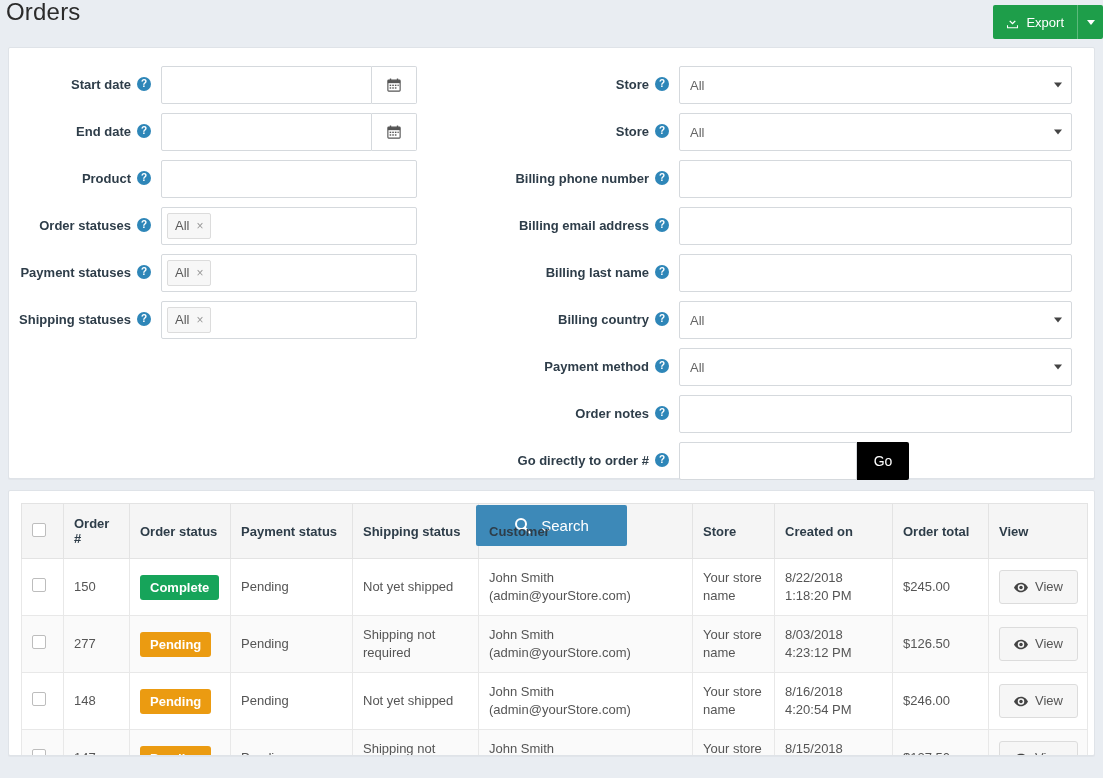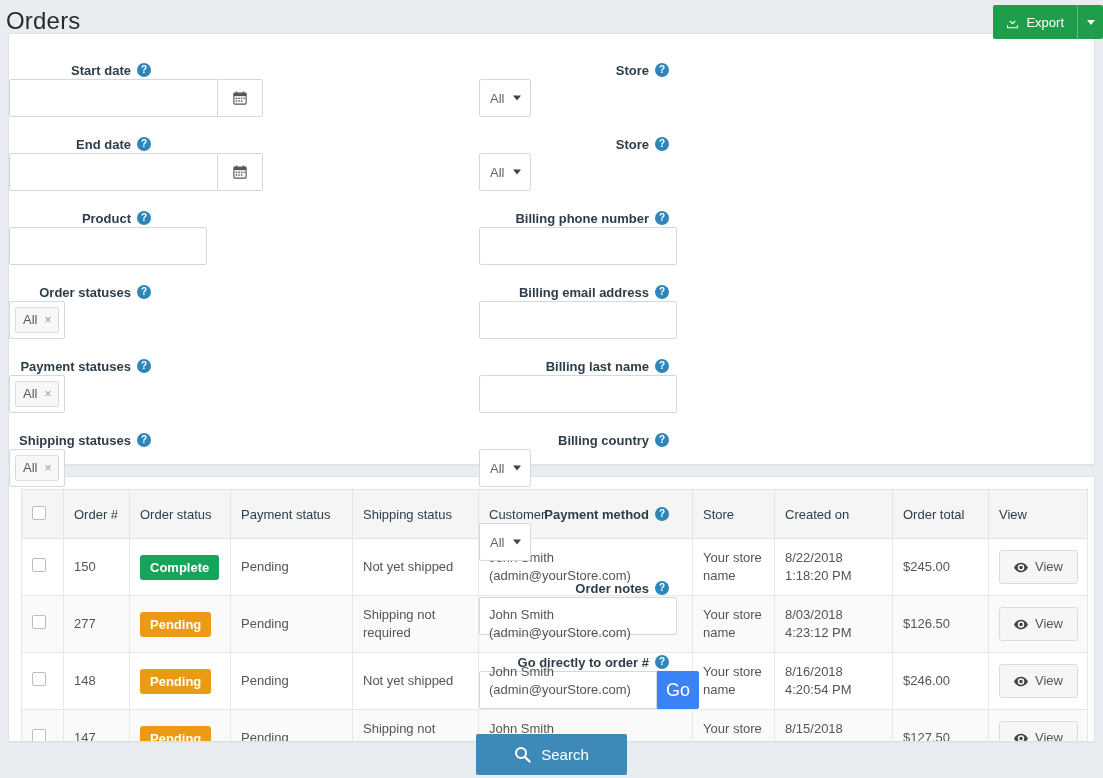--- a/index.html
+++ b/index.html
@@ -7,23 +7,23 @@
     margin: 0; padding: 0;
     width: 1103px; height: 778px;
     overflow: hidden;
     background: #e9edf2;
     font-family: "Liberation Sans", sans-serif;
     color: #333;
   }
 
   
   .page-head {
-    height: 33px;
+    height: 47px;
     display: flex;
-    align-items: flex-end;
+    align-items: flex-start;
     padding: 0 10px 0 0;
     position: relative;
   }
   .page-title {
     font-size: 24px;
     font-weight: 400;
     color: #2b2b2b;
     letter-spacing: .2px;
     padding-left: 6px;
     line-height: 1;
@@ -75,21 +75,20 @@
 
   .filter-cols { display: flex; }
   .col-left { width: 470px; }
   .col-right { width: 615px; }
 
   .frow {
     display: flex;
     align-items: flex-start;
     margin-bottom: 9px;
     min-height: 38px;
-    flex-direction: column;
   }
   .flabel {
     font-size: 13px;
     font-weight: bold;
     color: #2e3d49;
     text-align: right;
     padding-top: 10px;
     display: flex;
     justify-content: flex-end;
     align-items: flex-start;
@@ -136,25 +135,25 @@
   .addon {
     width: 56px; height: 38px;
     border: 1px solid #d5d9dd;
     border-left: none;
     background: #fff;
     display: flex; align-items: center; justify-content: center;
     border-radius: 0 2px 2px 0;
     cursor: pointer;
   }
   .go-btn {
-    width: 42px; height: 38px;
-    background: #3b82f6;
+    width: 52px; height: 38px;
+    background: #000000;
     color: #fff;
     border: none;
-    font-size: 18px;
+    font-size: 14px;
     cursor: pointer;
     border-radius: 0 2px 2px 0;
     font-family: "Liberation Sans", sans-serif;
   }
   .go-group .inp { width: 178px; flex: none; }
 
   
   .sel-wrap { position: relative; width: 100%; }
   .sel {
     width: 100%; height: 38px;
@@ -214,21 +213,21 @@
     font-family: "Liberation Sans", sans-serif;
   }
   .btn-search .bicon { margin-right: 10px; display: flex; }
 
   
   .grid-panel { padding: 12px; height: 266px; overflow: hidden; }
   table { border-collapse: collapse; width: 100%; table-layout: fixed; font-size: 13px; }
   thead th {
     background: #f5f5f5;
     border: 1px solid #e3e3e3;
-    font-weight: normal;
+    font-weight: bold;
     color: #2e3d49;
     text-align: left;
     padding: 12px 10px;
     height: 49px;
     font-size: 13px;
   }
   tbody td {
     border: 1px solid #e8e8e8;
     padding: 10px;
     color: #555;

